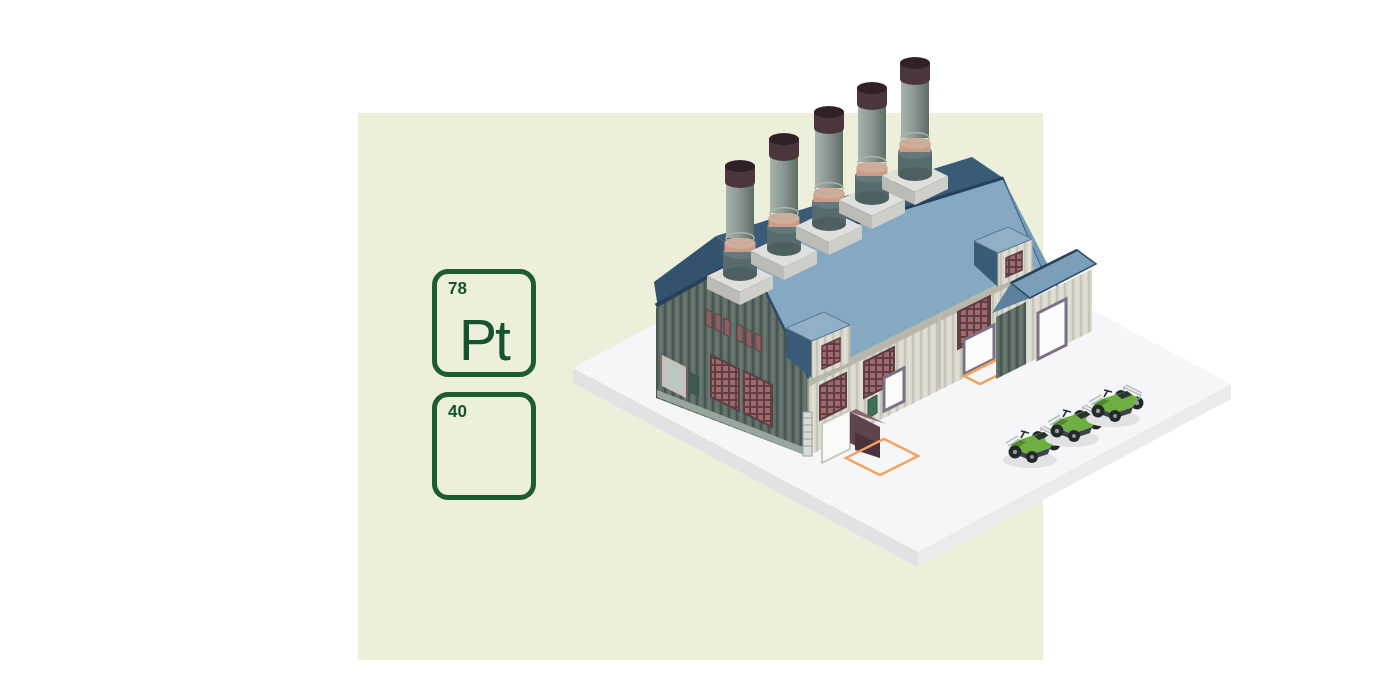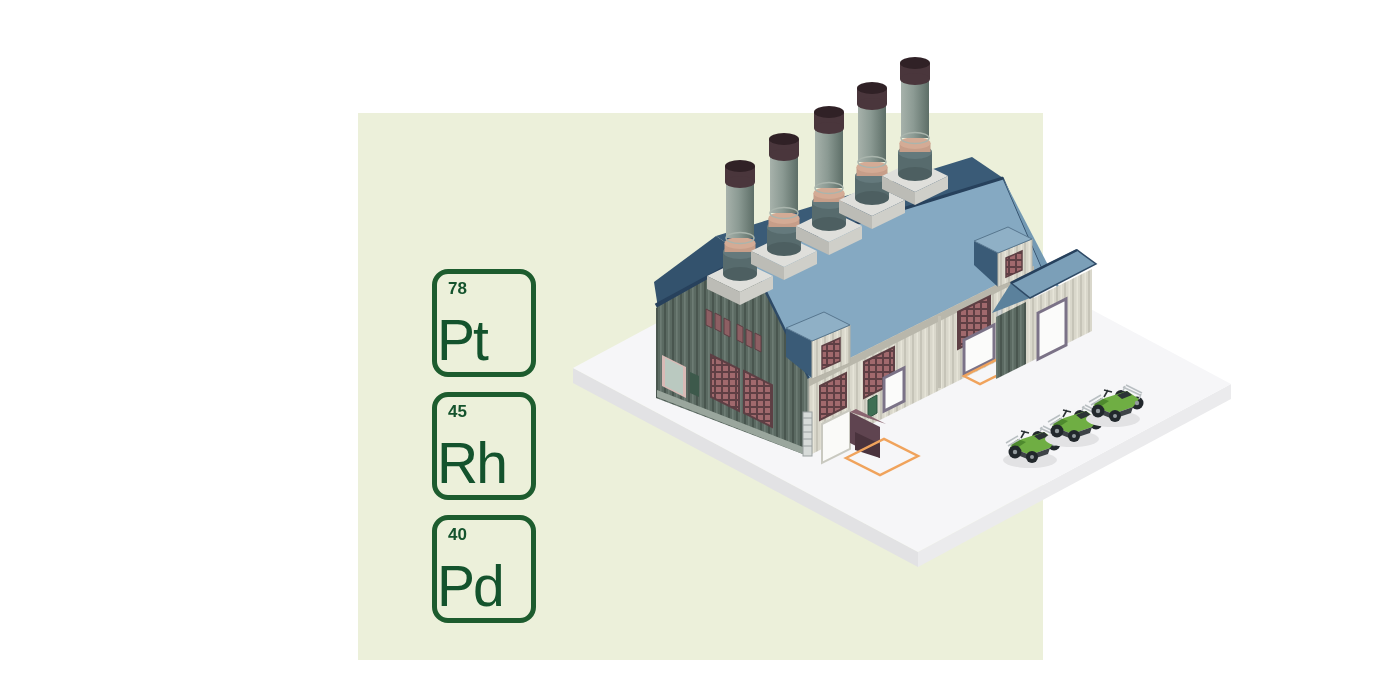--- a/index.html
+++ b/index.html
@@ -4,21 +4,21 @@
 <style>
   html,body{margin:0;padding:0;background:#ffffff;}
   .canvas{position:relative;width:1400px;height:700px;background:#ffffff;overflow:hidden;
           font-family:"Liberation Sans","DejaVu Sans",sans-serif;}
   .green-panel{position:absolute;left:358px;top:113px;width:685px;height:547px;background:#ecf0da;}
   .illustration-svg{position:absolute;left:0;top:0;width:1400px;height:700px;}
   .tiles{position:absolute;left:432px;top:269px;display:flex;flex-direction:column;gap:15px;}
   .tile{position:relative;width:104px;height:108px;box-sizing:border-box;
         border:5px solid #1d5c2e;border-radius:16px;color:#14532d;}
   .atomic-number{position:absolute;top:6px;left:11px;font-size:17px;font-weight:bold;line-height:1;}
-  .symbol{position:absolute;bottom:3px;left:0;width:100%;text-align:left;
+  .symbol{position:absolute;bottom:3px;left:0;width:100%;text-align:center;
           font-size:57px;font-weight:400;letter-spacing:-2px;line-height:1;}
 </style>
 </head>
 <body>
 
 <div class="canvas">
 
   <div class="green-panel"></div>
 
   <svg class="illustration-svg" viewBox="0 0 1400 700">
@@ -213,22 +213,17 @@
       <use href="#atv" x="1113" y="404"></use>
     </g>
   </svg>
 
   <div class="tiles">
     <div class="tile">
       <span class="atomic-number">78</span>
       <span class="symbol">Pt</span>
     </div>
     <div class="tile">
-      <span class="atomic-number">45</span>
-      <span class="symbol">Rh</span>
-    </div>
-    <div class="tile">
       <span class="atomic-number">40</span>
-      <span class="symbol">Pd</span>
     </div>
   </div>
 
 </div>
 
 </body></html>

